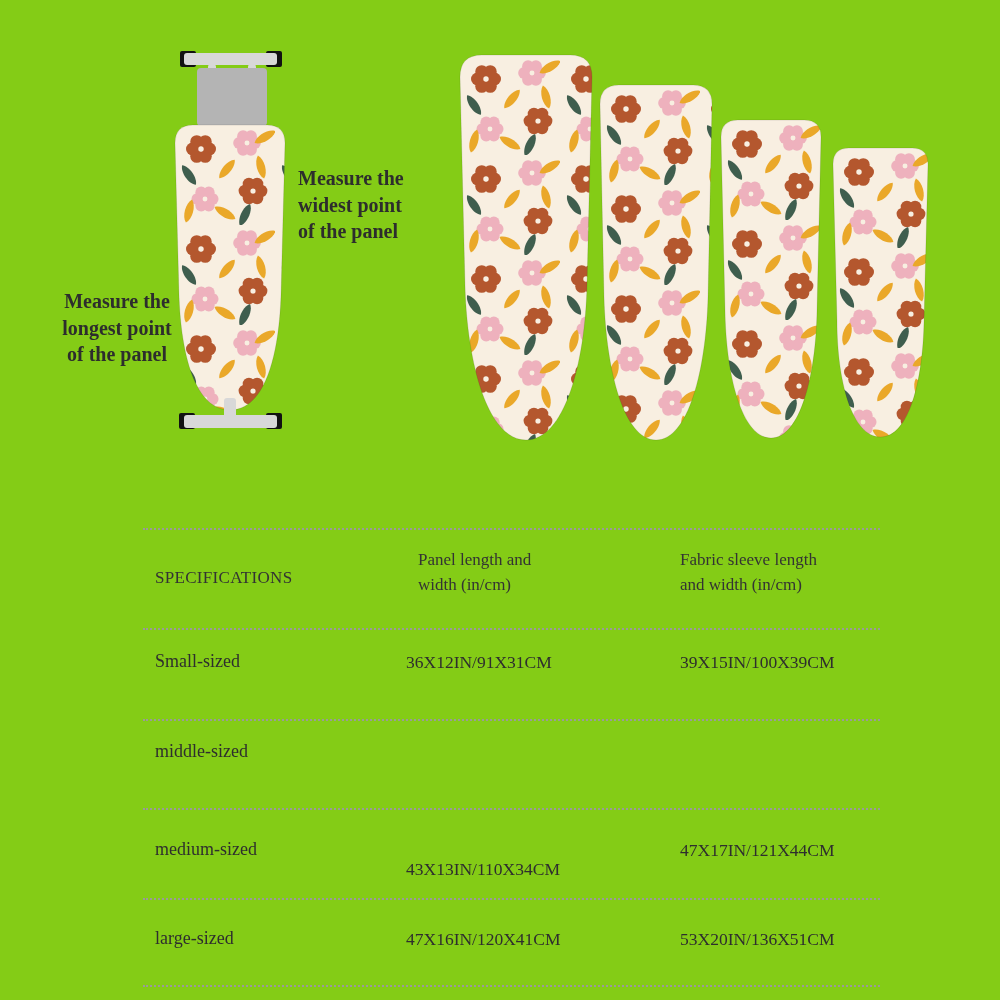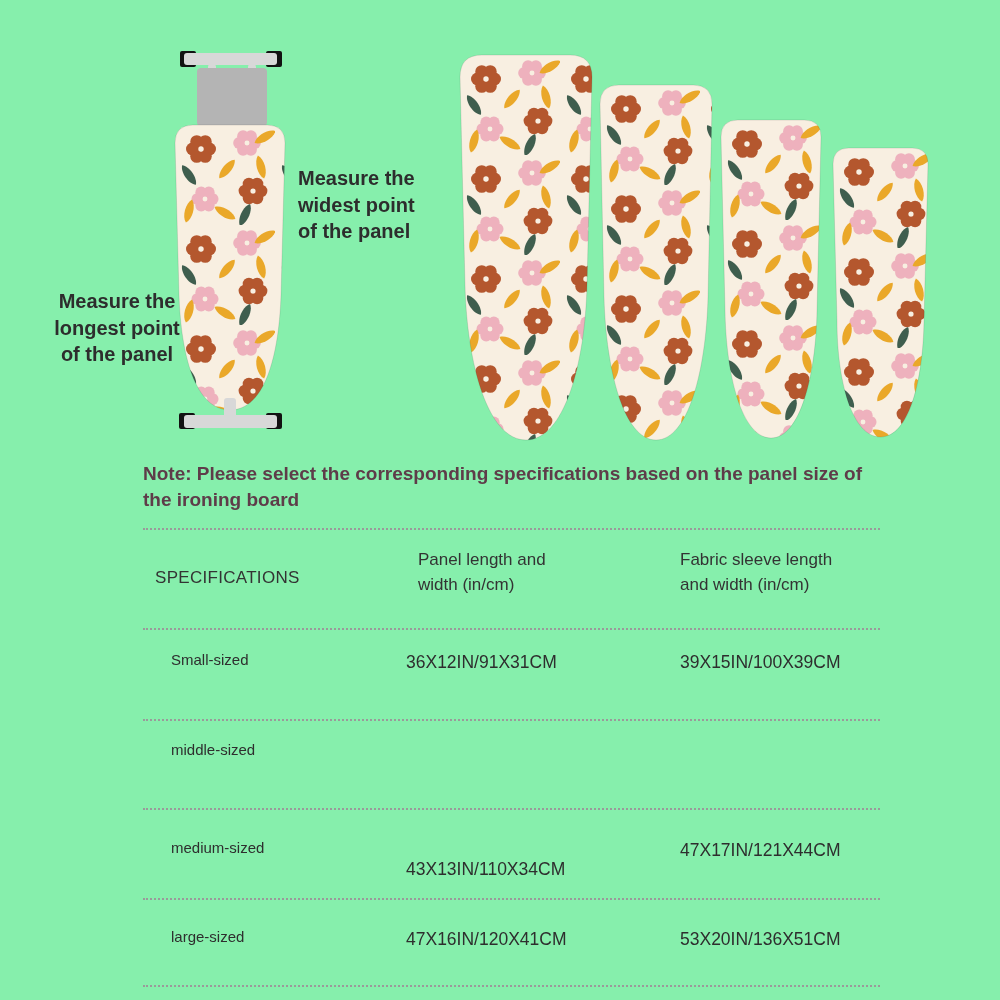--- a/index.html
+++ b/index.html
@@ -1,32 +1,32 @@
 <!DOCTYPE html>
 <html><head>
 <meta charset="utf-8">
 <style>
   html,body{margin:0;padding:0;background:#ffffff;}
-  #stage{position:relative;width:1000px;height:1000px;background:#86efac;overflow:hidden;
-         font-family:Liberation Sans, sans-serif;color:#2e2e2e;}
+  #stage{position:relative;width:1000px;height:1000px;background:#84cc16;overflow:hidden;
+         font-family:Liberation Serif, serif;color:#2e2e2e;}
   .abs{position:absolute;}
   .preline{white-space:pre-line;}
   
   .measure-label{font-size:20px;font-weight:700;color:#2d2d2d;line-height:1.33;}
   
   .metal{background:#d8d8d8;border-radius:3px;}
   .metal-dark{background:#b4b4b4;border-radius:4px;}
   .cap{background:#121212;border-radius:2px;width:16px;height:16px;}
   
   .note{font-size:19px;font-weight:600;color:#5e3c49;line-height:1.35;}
   
   .divider{border-top:2px dotted #9a9a9a;width:737px;height:0;}
   .th{font-size:17px;color:#333333;line-height:1.45;}
   .td{font-size:17.5px;color:#2e2e2e;}
-  .size-label{font-size:15px;margin-left:16px;}
+  .size-label{font-size:18px;}
   svg.board{position:absolute;overflow:visible;}
 </style>
 </head>
 <body>
 
 <div id="stage">
 
   <svg width="0" height="0" style="position:absolute">
     <defs>
       <g id="flower">
@@ -87,22 +87,20 @@
   <svg class="board" style="left:600px;top:85px;" width="112" height="355" viewBox="0 0 112 355">
     <path d="M 19,0 L 93,0 Q 112,0 112,19 L 108,212 C 106,286 88,355 56,355 C 24,355 6,286 4,212 L 0,19 Q 0,0 19,0 Z" fill="url(#floral)" stroke="rgba(0,0,0,0.10)" stroke-width="1"></path>
   </svg>
   <svg class="board" style="left:721px;top:120px;" width="100" height="318" viewBox="0 0 100 318">
     <path d="M 17,0 L 83,0 Q 100,0 100,17 L 96,190 C 95,256 79,318 50,318 C 21,318 5,256 4,190 L 0,17 Q 0,0 17,0 Z" fill="url(#floral)" stroke="rgba(0,0,0,0.10)" stroke-width="1"></path>
   </svg>
   <svg class="board" style="left:833px;top:148px;" width="95" height="289" viewBox="0 0 95 289">
     <path d="M 16,0 L 79,0 Q 95,0 95,16 L 91,173 C 90,233 76,289 47.5,289 C 19,289 4,233 4,173 L 0,16 Q 0,0 16,0 Z" fill="url(#floral)" stroke="rgba(0,0,0,0.10)" stroke-width="1"></path>
   </svg>
 
-  <div class="abs note preline" style="left:143px;top:461px;width:760px;">Note: Please select the corresponding specifications based on the panel size of
-the ironing board</div>
 
   <div class="abs divider" style="left:143px;top:528px;"></div>
 
   <div class="abs th" style="left:155px;top:566px;letter-spacing:0.3px;text-align:right;">SPECIFICATIONS</div>
   <div class="abs th preline" style="left:680px;top:548px;">Fabric sleeve length
 and width (in/cm)</div>
   <div class="abs th preline" style="left:418px;top:548px;">Panel length and
 width (in/cm)</div>
 
   <div class="abs divider" style="left:143px;top:628px;"></div>

